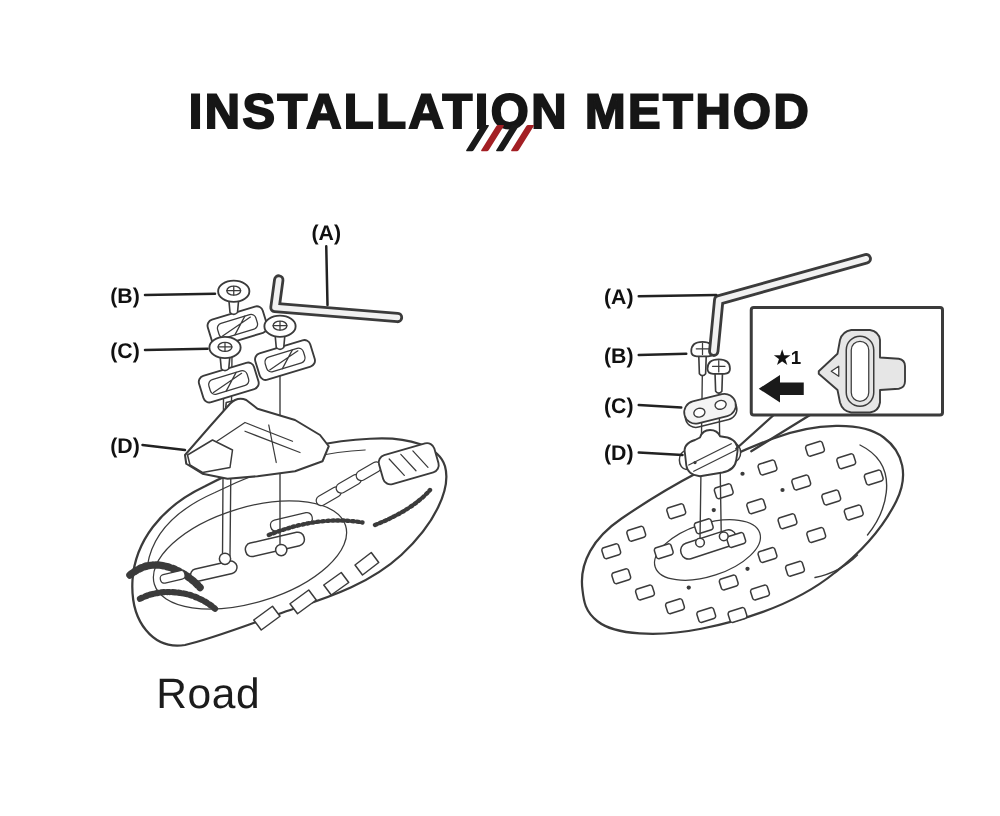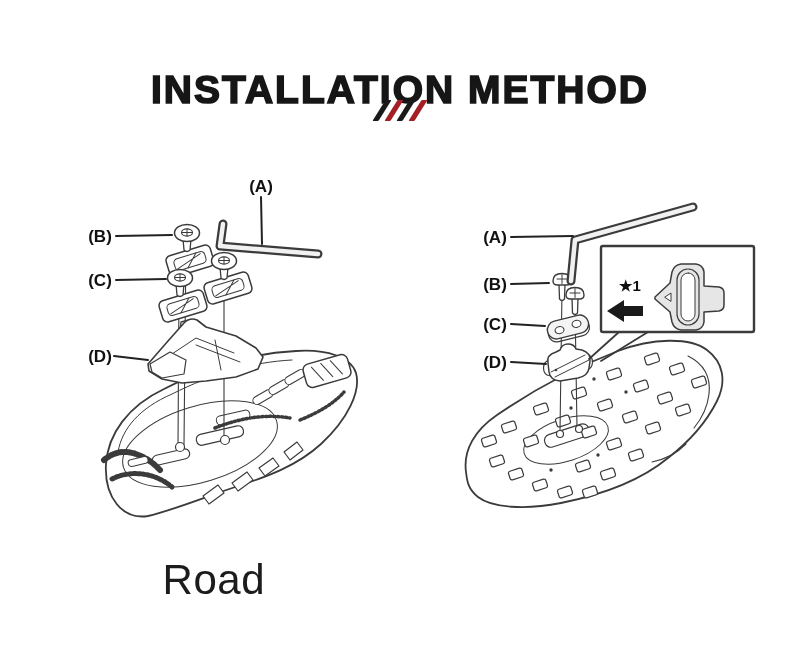--- a/index.html
+++ b/index.html
@@ -17,22 +17,22 @@
     position:absolute;top:99px;left:0;width:800px;height:22px;
     display:flex;justify-content:center;align-items:center;gap:6px;
   }
   .slash{width:6px;height:21px;transform:skewX(-32deg);border-radius:1px;}
   .diagram-svg{position:absolute;top:0;left:0;}
   .diagram-svg text{
     font-family:"Liberation Sans",sans-serif;font-weight:bold;font-size:17px;fill:#111;
   }
   .diagram-svg text.inset-note{font-size:15px;}
   .caption{
-    position:absolute;top:536px;width:140px;text-align:right;
-    font-size:42px;font-weight:400;color:#1c1c1c;letter-spacing:0.5px;margin-top:20px;
+    position:absolute;top:536px;width:140px;text-align:left;
+    font-size:34px;font-weight:400;color:#1c1c1c;letter-spacing:0.5px;
   }
   .caption.road{left:125px;}
   .caption.mtb{left:498px;}
 </style>
 </head>
 <body>
 
 <div class="stage">
 
   <h1 class="title">INSTALLATION METHOD</h1>

